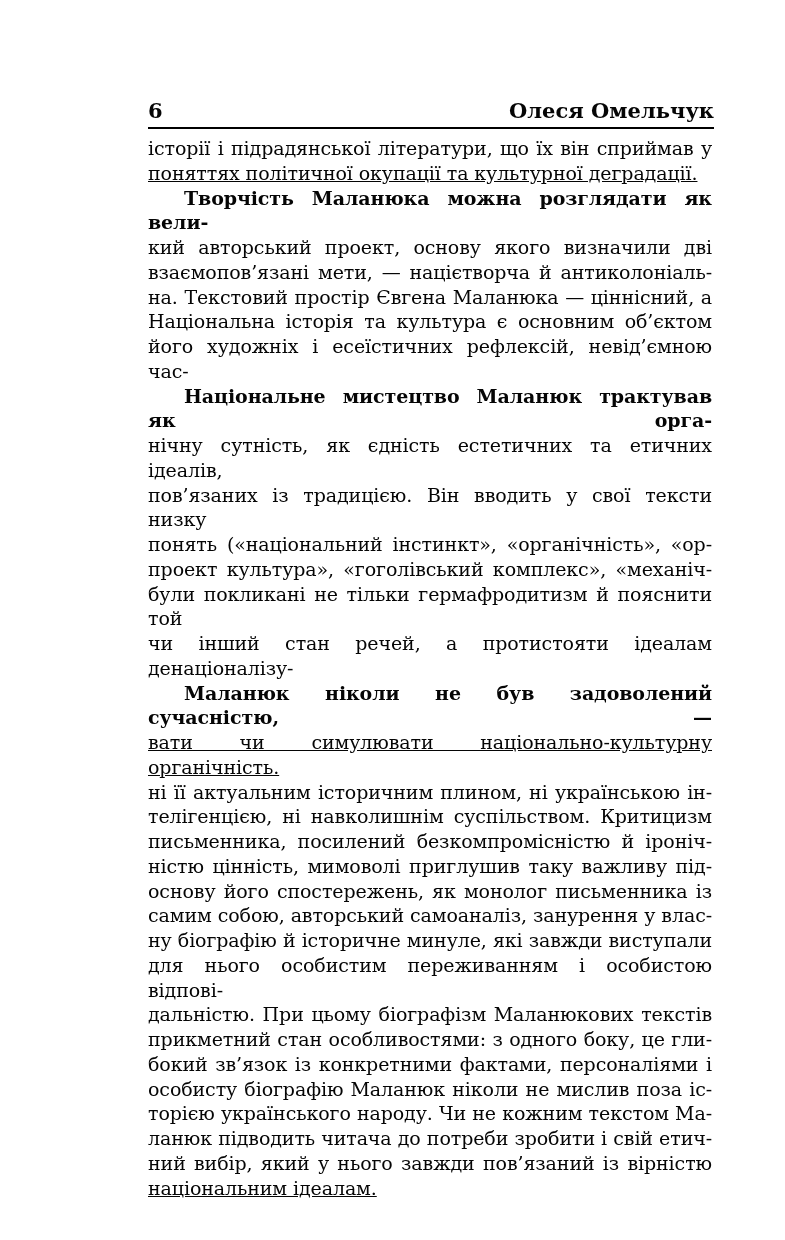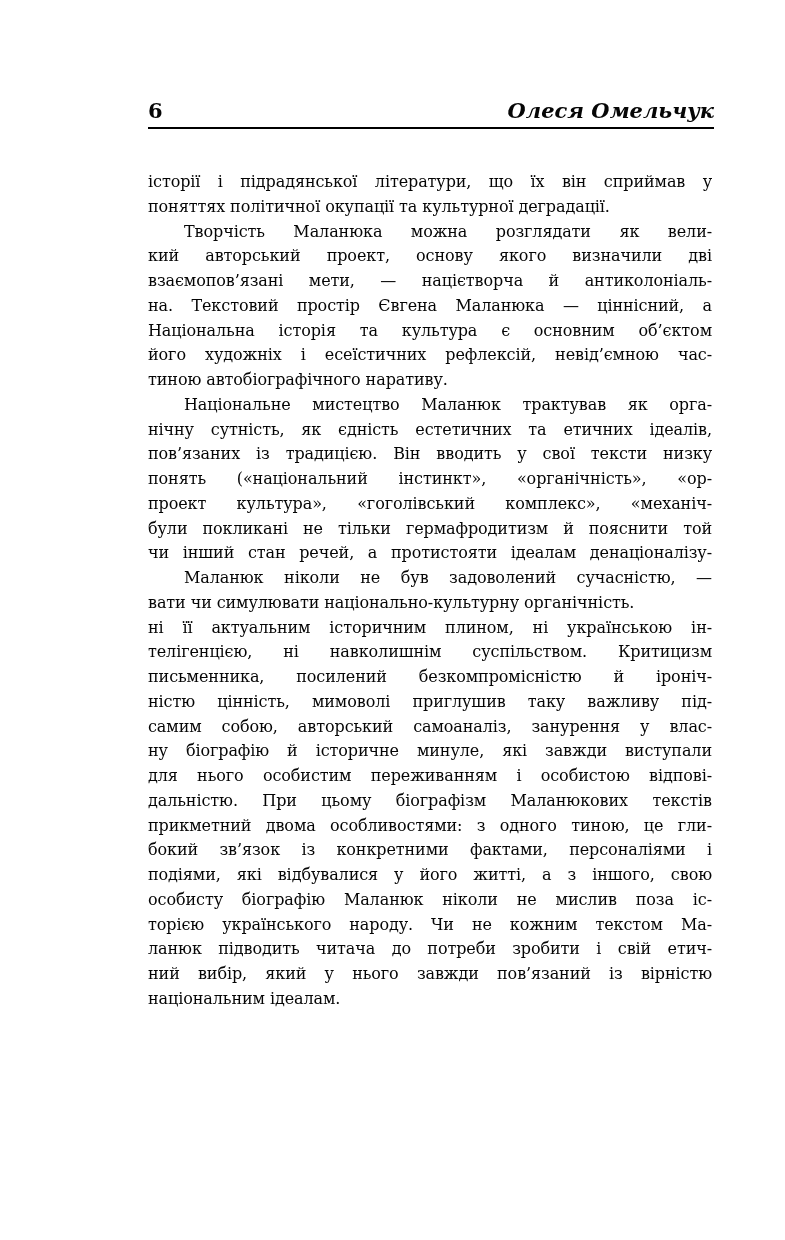--- a/index.html
+++ b/index.html
@@ -25,89 +25,89 @@
     justify-content: space-between;
     align-items: baseline;
     font-size: 21px;
     font-weight: bold;
     line-height: 24px;
   }
   .page-number {
     font-style: normal;
   }
   .running-head {
-    font-style: italic;
   }
   .header-rule {
     position: absolute;
     left: 148px;
     top: 127px;
     width: 566px;
     height: 0;
     border-top: 2px solid #000000;
   }
   .text-block {
     position: absolute;
     left: 148px;
-    top: 170px;
+    top: 136px;
     width: 564px;
-    font-size: 16px;
+    font-size: 19px;
     line-height: 24.75px;
     letter-spacing: -0.1px;
   }
   .line {
     text-align: justify;
     text-align-last: justify;
     white-space: normal;
   }
   .line.para-last {
     text-align-last: left;
+    text-decoration: underline;
   }
   .line.indent {
     text-indent: 36px;
+    font-weight: bold;
   }
 </style>
 </head>
 <body>
 
 <div class="page">
   <div class="page-header">
     <span class="page-number">6</span>
     <span class="running-head">Олеся Омельчук</span>
   </div>
   <div class="header-rule"></div>
   <div class="text-block">
       <div class="line">історії і підрадянської літератури, що їх він сприймав у</div>
       <div class="line para-last">поняттях політичної окупації та культурної деградації.</div>
       <div class="line indent">Творчість Маланюка можна розглядати як вели-</div>
       <div class="line">кий авторський проект,  основу якого визначили дві</div>
       <div class="line">взаємопов’язані мети, — націєтворча й антиколоніаль-</div>
       <div class="line">на. Текстовий простір Євгена Маланюка — ціннісний, а</div>
       <div class="line">Національна історія та культура є основним об’єктом</div>
       <div class="line">його художніх і есеїстичних рефлексій, невід’ємною час-</div>
-      <div class="line para-last">тиною автобіографічного наративу.</div>
       <div class="line indent">Національне мистецтво Маланюк трактував як орга-</div>
       <div class="line">нічну сутність, як єдність естетичних та етичних ідеалів,</div>
       <div class="line">пов’язаних із традицією. Він вводить у свої тексти низку</div>
       <div class="line">понять («національний інстинкт», «органічність», «ор-</div>
       <div class="line">проект культура», «гоголівський комплекс», «механіч-</div>
       <div class="line">були покликані не тільки гермафродитизм й пояснити  той</div>
       <div class="line">чи інший стан речей, а протистояти ідеалам денаціоналізу-</div>
       <div class="line indent">Маланюк ніколи не був задоволений сучасністю, —</div>
       <div class="line para-last">вати чи симулювати національно-культурну органічність.</div>
       <div class="line">ні її актуальним історичним плином, ні українською ін-</div>
       <div class="line">телігенцією, ні навколишнім суспільством. Критицизм</div>
       <div class="line">письменника, посилений безкомпромісністю й іроніч-</div>
       <div class="line">ністю цінність, мимоволі приглушив таку важливу під-</div>
+      <div class="line">основу його спостережень, як монолог письменника із</div>
       <div class="line">самим собою, авторський самоаналіз, занурення у влас-</div>
       <div class="line">ну біографію й історичне минуле, які завжди виступали</div>
       <div class="line">для нього особистим переживанням і особистою відпові-</div>
       <div class="line">дальністю. При цьому біографізм Маланюкових текстів</div>
-      <div class="line">прикметний двома особливостями: з одного тиною, це гли-</div>
+      <div class="line">прикметний стан особливостями: з одного боку, це гли-</div>
       <div class="line">бокий зв’язок із конкретними фактами, персоналіями і</div>
-      <div class="line">подіями, які відбувалися у його житті, а з іншого, свою</div>
       <div class="line">особисту біографію Маланюк ніколи не мислив поза іс-</div>
       <div class="line">торією українського народу. Чи не кожним текстом Ма-</div>
       <div class="line">ланюк підводить читача до потреби зробити і свій етич-</div>
       <div class="line">ний вибір, який у нього завжди пов’язаний із вірністю</div>
       <div class="line para-last">національним ідеалам.</div>
     </div>
 </div>
 
 </body></html>

